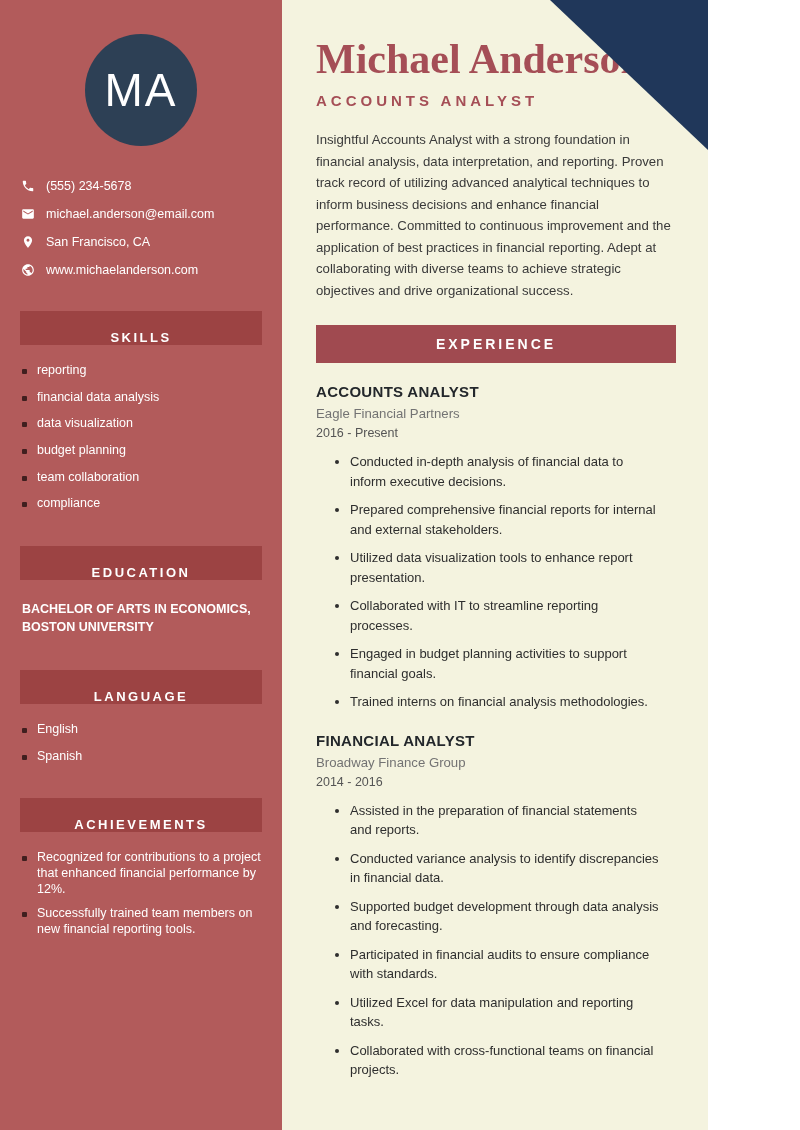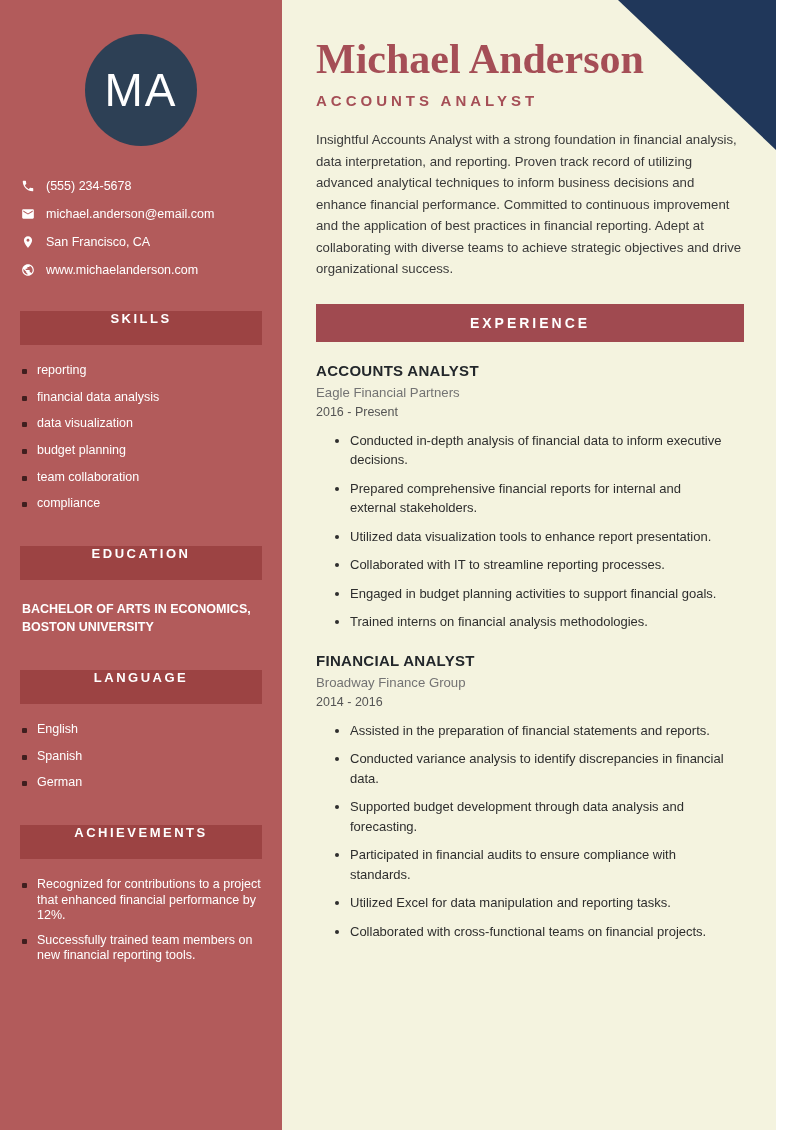--- a/index.html
+++ b/index.html
@@ -1,33 +1,33 @@
 <!DOCTYPE html>
 <html><head>
 <meta charset="utf-8">
 <style>
   * { box-sizing: border-box; margin: 0; padding: 0; }
   html, body { width: 800px; }
   body { font-family: "Liberation Sans", sans-serif; background: #ffffff; }
 
-  .page { position: relative; width: 776px; height: 1130px; display: flex; overflow: hidden; background: #f4f3df; }
+  .page { position: relative; width: 708px; height: 1130px; display: flex; overflow: hidden; background: #f4f3df; }
 
   
   .sidebar { width: 282px; min-width: 282px; height: 100%; background: #b25b5b; color: #ffffff; }
 
   .avatar-wrap { display: flex; justify-content: center; padding-top: 34px; }
   .avatar { width: 112px; height: 112px; border-radius: 50%; background: #2d4055; display: flex; align-items: center; justify-content: center; }
   .avatar span { font-size: 46px; letter-spacing: 2px; color: #ffffff; font-weight: 400; }
 
   .contact { margin-top: 32px; padding: 0 20px; }
   .c-row { display: flex; align-items: center; gap: 11px; margin-bottom: 13px; font-size: 12.5px; color: #ffffff; }
   .cicon { width: 15px; height: 15px; flex: 0 0 15px; display: inline-flex; align-items: center; justify-content: center; }
   .cicon svg { width: 14px; height: 14px; fill: #ffffff; }
 
-  .banner { margin: 34px 20px 0; height: 34px; background: #9c4343; display: flex; align-items: flex-start; justify-content: center; }
+  .banner { margin: 34px 20px 0; height: 34px; background: #9c4343; display: flex; align-items: flex-end; justify-content: center; }
   .banner span { font-size: 13px; font-weight: bold; letter-spacing: 2.5px; color: #ffffff; }
 
   .slist { list-style: none; margin: 18px 0 0; padding: 0 20px 0 22px; }
   .slist li { position: relative; padding-left: 15px; font-size: 12.5px; margin-bottom: 11px; line-height: 1.25; color: #ffffff; }
   .slist li::before { content: ""; position: absolute; left: 0; top: 6px; width: 5px; height: 5px; border-radius: 1px; background: #401f1f; }
   .slist.spaced li { margin-bottom: 9px; }
 
   .edu-text { margin: 20px 22px 0; font-size: 12.5px; font-weight: bold; line-height: 1.45; color: #ffffff; }
 
   
@@ -114,21 +114,20 @@
       <span>EDUCATION</span>
     </div>
     <p class="edu-text">BACHELOR OF ARTS IN ECONOMICS, BOSTON UNIVERSITY</p>
 
     <div class="banner">
       <span>LANGUAGE</span>
     </div>
     <ul class="slist">
       <li>English</li>
       <li>Spanish</li>
-      <li>German</li>
     </ul>
 
     <div class="banner">
       <span>ACHIEVEMENTS</span>
     </div>
     <ul class="slist spaced">
       <li>Recognized for contributions to a project that enhanced financial performance by 12%.</li>
       <li>Successfully trained team members on new financial reporting tools.</li>
     </ul>
 

